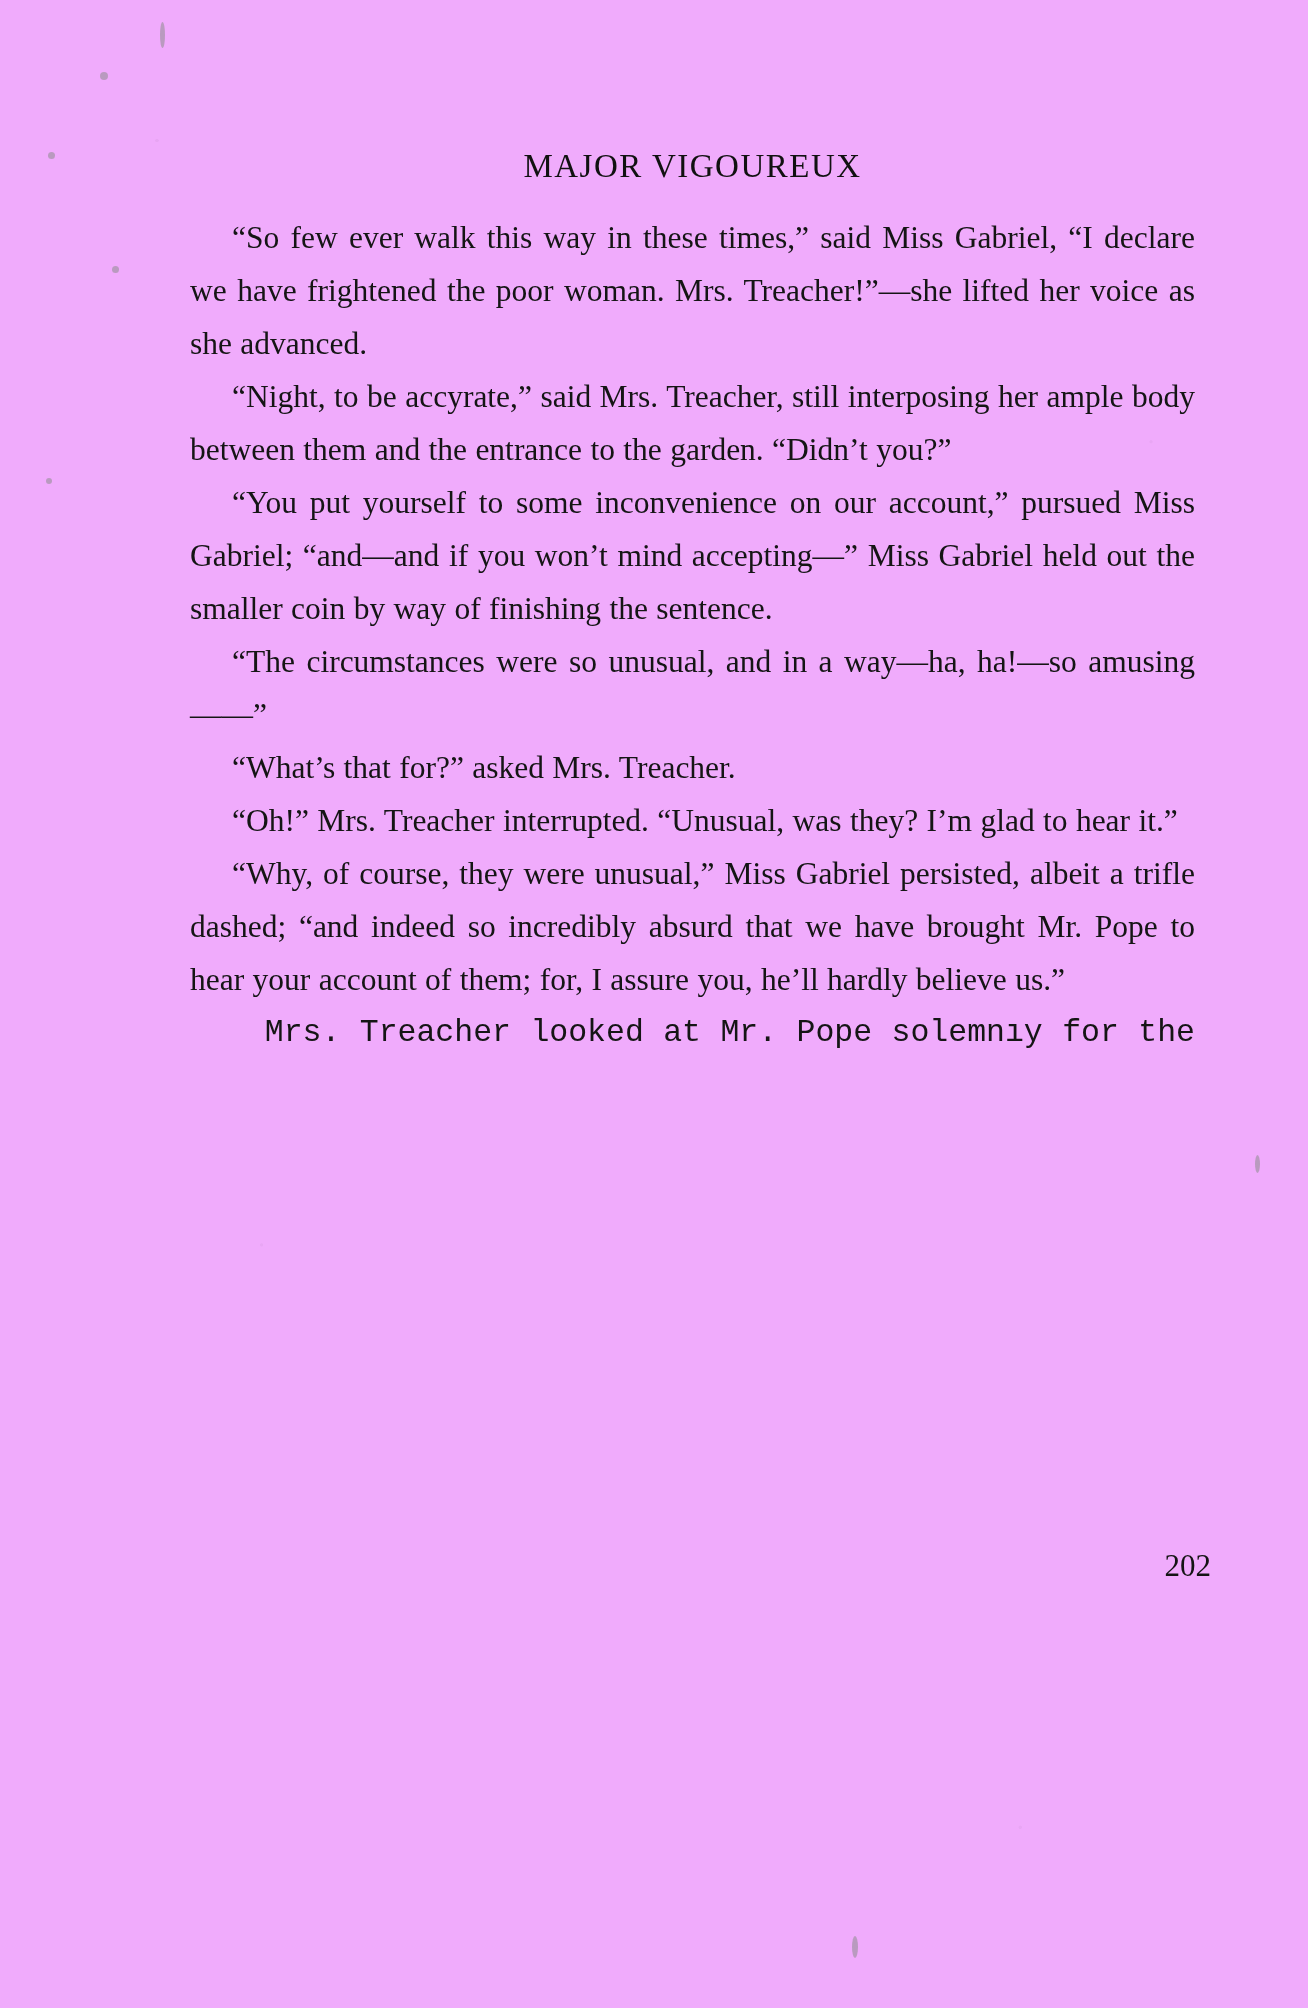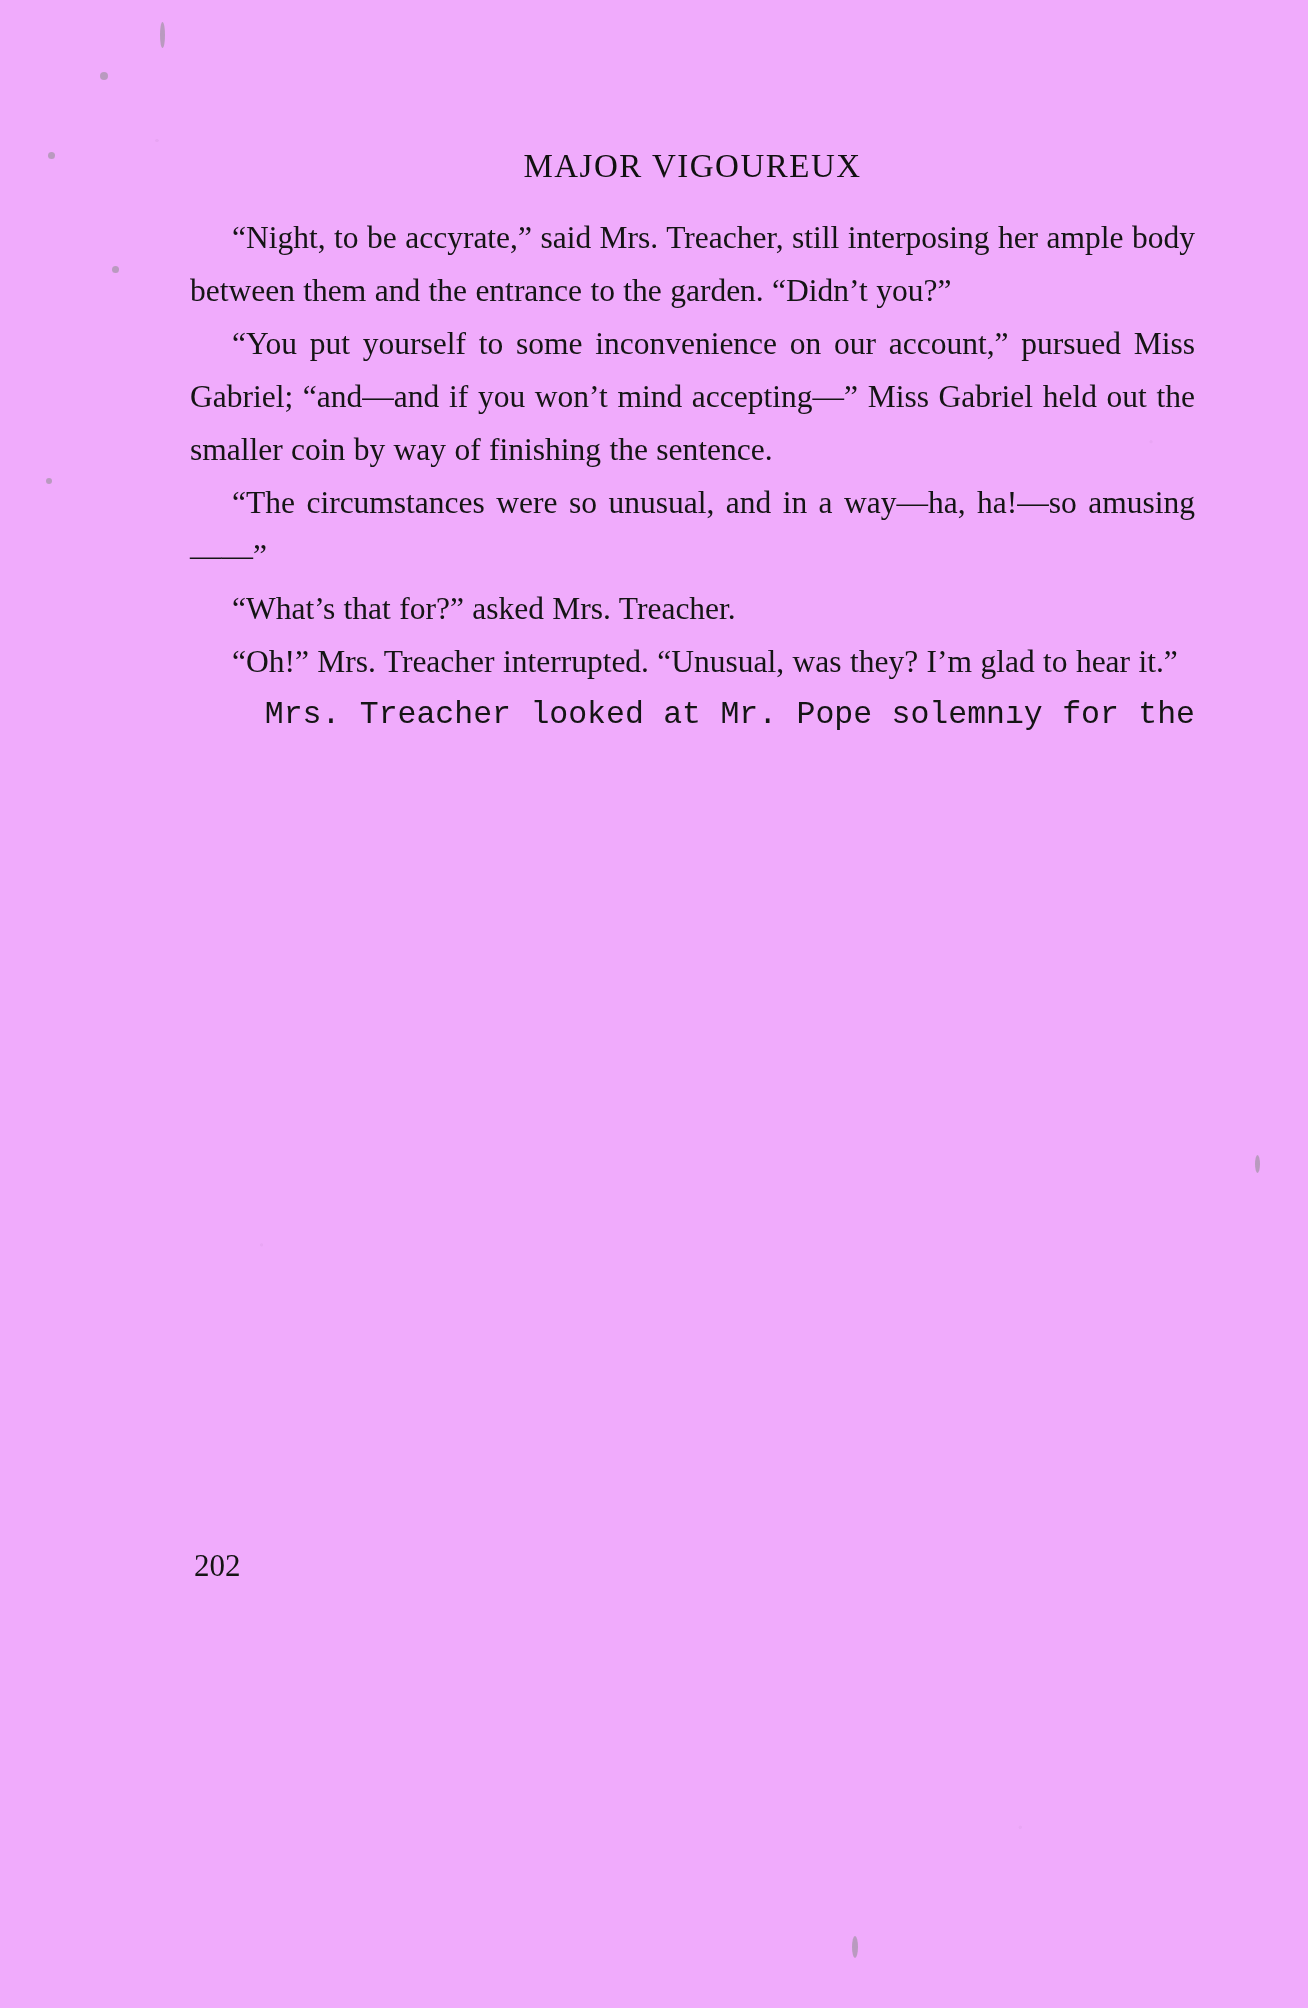--- a/index.html
+++ b/index.html
@@ -56,24 +56,24 @@
     -webkit-hyphens: none;
     hyphens: none;
     word-spacing: 0.5px;
   }
   p.para:last-of-type {
     text-align: right;
     font-family: Liberation Mono, monospace;
   }
   .page-number {
     position: absolute;
-    left: 4px;
+    left: 16px;
     top: 1400px;
     width: 1005px;
-    text-align: left;
+    text-align: right;
     font-size: 31px;
     color: #141414;
   }
   .speck {
     position: absolute;
     background: #8d8d8d;
     border-radius: 50%;
     opacity: 0.55;
   }
 </style>
@@ -88,22 +88,24 @@
   <div class="speck" style="left:100px; top:72px; width:8px; height:8px;"></div>
   <div class="speck" style="left:48px; top:152px; width:7px; height:7px;"></div>
   <div class="speck" style="left:112px; top:266px; width:7px; height:7px;"></div>
   <div class="speck" style="left:46px; top:478px; width:6px; height:6px;"></div>
   <div class="speck" style="left:1255px; top:1155px; width:5px; height:18px;"></div>
   <div class="speck" style="left:852px; top:1936px; width:6px; height:22px;"></div>
 
   <div class="content">
     <h1 class="page-header">MAJOR VIGOUREUX</h1>
 
+    <p class="para">“So few ever walk this way in these times,” said Miss Gabriel, “I declare we have frightened the poor woman. Mrs. Treacher!”—she lifted her voice as she advanced.</p>
     <p class="para">“Night, to be accyrate,” said Mrs. Treacher, still interposing her ample body between them and the entrance to the garden. “Didn’t you?”</p>
     <p class="para">“You put yourself to some inconvenience on our account,” pursued Miss Gabriel; “and—and if you won’t mind accepting—” Miss Gabriel held out the smaller coin by way of finishing the sentence.</p>
     <p class="para">“The circumstances were so unusual, and in a way—ha, ha!—so amusing——”</p>
     <p class="para">“What’s that for?” asked Mrs. Treacher.</p>
     <p class="para">“Oh!” Mrs. Treacher interrupted. “Unusual, was they? I’m glad to hear it.”</p>
+    <p class="para">“Why, of course, they were unusual,” Miss Gabriel persisted, albeit a trifle dashed; “and indeed so incredibly absurd that we have brought Mr. Pope to hear your account of them; for, I assure you, he’ll hardly believe us.”</p>
     <p class="para">Mrs. Treacher looked at Mr. Pope solemnıy for the</p>
 
     <div class="page-number">202</div>
   </div>
 </div>
 
 </body></html>

